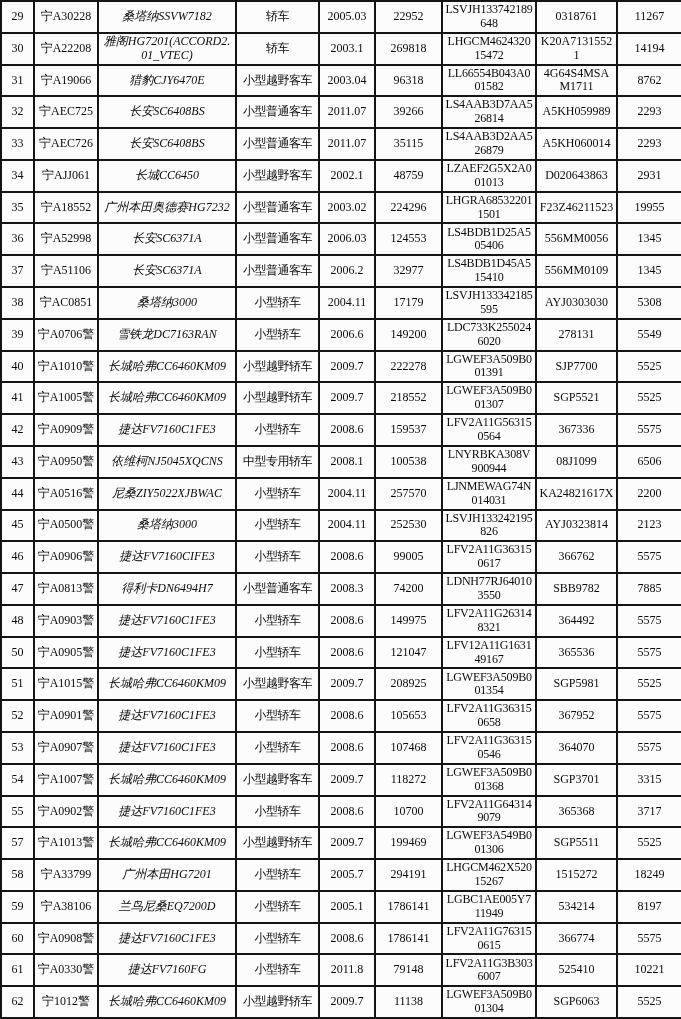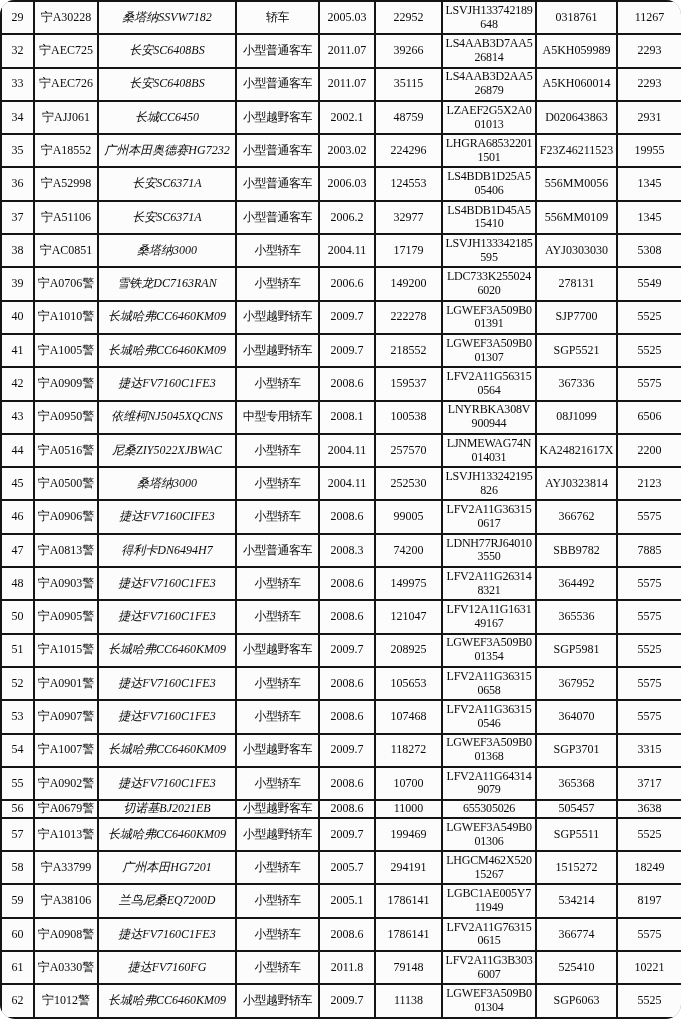--- a/index.html
+++ b/index.html
@@ -7,21 +7,20 @@
     padding: 0;
     background: #ffffff;
   }
   .page {
     width: 681px;
     height: 1019px;
     background: #737373;
     overflow: hidden;
     font-family: "Liberation Serif", "DejaVu Serif", serif;
     color: #0a0a0a;
-    border-radius: 15px;
   }
   table.vehicle-table {
     width: 681px;
     height: 1019px;
     border-collapse: collapse;
     table-layout: fixed;
   }
   table.vehicle-table td {
     border: 2px solid #141414;
     text-align: center;
@@ -74,20 +73,42 @@
           <td class="cell-plate-number">宁A30228</td>
           <td class="cell-model">桑塔纳SSVW7182</td>
           <td class="cell-type">轿车</td>
           <td class="cell-registration-date">2005.03</td>
           <td class="cell-mileage">22952</td>
           <td class="cell-vin">LSVJH133742189648</td>
           <td class="cell-engine">0318761</td>
           <td class="cell-amount">11267</td>
         </tr>
         <tr>
+          <td class="cell-row-number">30</td>
+          <td class="cell-plate-number">宁A22208</td>
+          <td class="cell-model">雅阁HG7201(ACCORD2.01_VTEC)</td>
+          <td class="cell-type">轿车</td>
+          <td class="cell-registration-date">2003.1</td>
+          <td class="cell-mileage">269818</td>
+          <td class="cell-vin">LHGCM462432015472</td>
+          <td class="cell-engine">K20A71315521</td>
+          <td class="cell-amount">14194</td>
+        </tr>
+        <tr>
+          <td class="cell-row-number">31</td>
+          <td class="cell-plate-number">宁A19066</td>
+          <td class="cell-model">猎豹CJY6470E</td>
+          <td class="cell-type">小型越野客车</td>
+          <td class="cell-registration-date">2003.04</td>
+          <td class="cell-mileage">96318</td>
+          <td class="cell-vin">LL66554B043A001582</td>
+          <td class="cell-engine">4G64S4MSAM1711</td>
+          <td class="cell-amount">8762</td>
+        </tr>
+        <tr>
           <td class="cell-row-number">32</td>
           <td class="cell-plate-number">宁AEC725</td>
           <td class="cell-model">长安SC6408BS</td>
           <td class="cell-type">小型普通客车</td>
           <td class="cell-registration-date">2011.07</td>
           <td class="cell-mileage">39266</td>
           <td class="cell-vin">LS4AAB3D7AA526814</td>
           <td class="cell-engine">A5KH059989</td>
           <td class="cell-amount">2293</td>
         </tr>
@@ -327,31 +348,20 @@
           <td class="cell-plate-number">宁A0902警</td>
           <td class="cell-model">捷达FV7160C1FE3</td>
           <td class="cell-type">小型轿车</td>
           <td class="cell-registration-date">2008.6</td>
           <td class="cell-mileage">10700</td>
           <td class="cell-vin">LFV2A11G643149079</td>
           <td class="cell-engine">365368</td>
           <td class="cell-amount">3717</td>
         </tr>
         <tr>
-          <td class="cell-row-number">56</td>
-          <td class="cell-plate-number">宁A0679警</td>
-          <td class="cell-model">切诺基BJ2021EB</td>
-          <td class="cell-type">小型越野客车</td>
-          <td class="cell-registration-date">2008.6</td>
-          <td class="cell-mileage">11000</td>
-          <td class="cell-vin">655305026</td>
-          <td class="cell-engine">505457</td>
-          <td class="cell-amount">3638</td>
-        </tr>
-        <tr>
           <td class="cell-row-number">57</td>
           <td class="cell-plate-number">宁A1013警</td>
           <td class="cell-model">长城哈弗CC6460KM09</td>
           <td class="cell-type">小型越野轿车</td>
           <td class="cell-registration-date">2009.7</td>
           <td class="cell-mileage">199469</td>
           <td class="cell-vin">LGWEF3A549B001306</td>
           <td class="cell-engine">SGP5511</td>
           <td class="cell-amount">5525</td>
         </tr>

